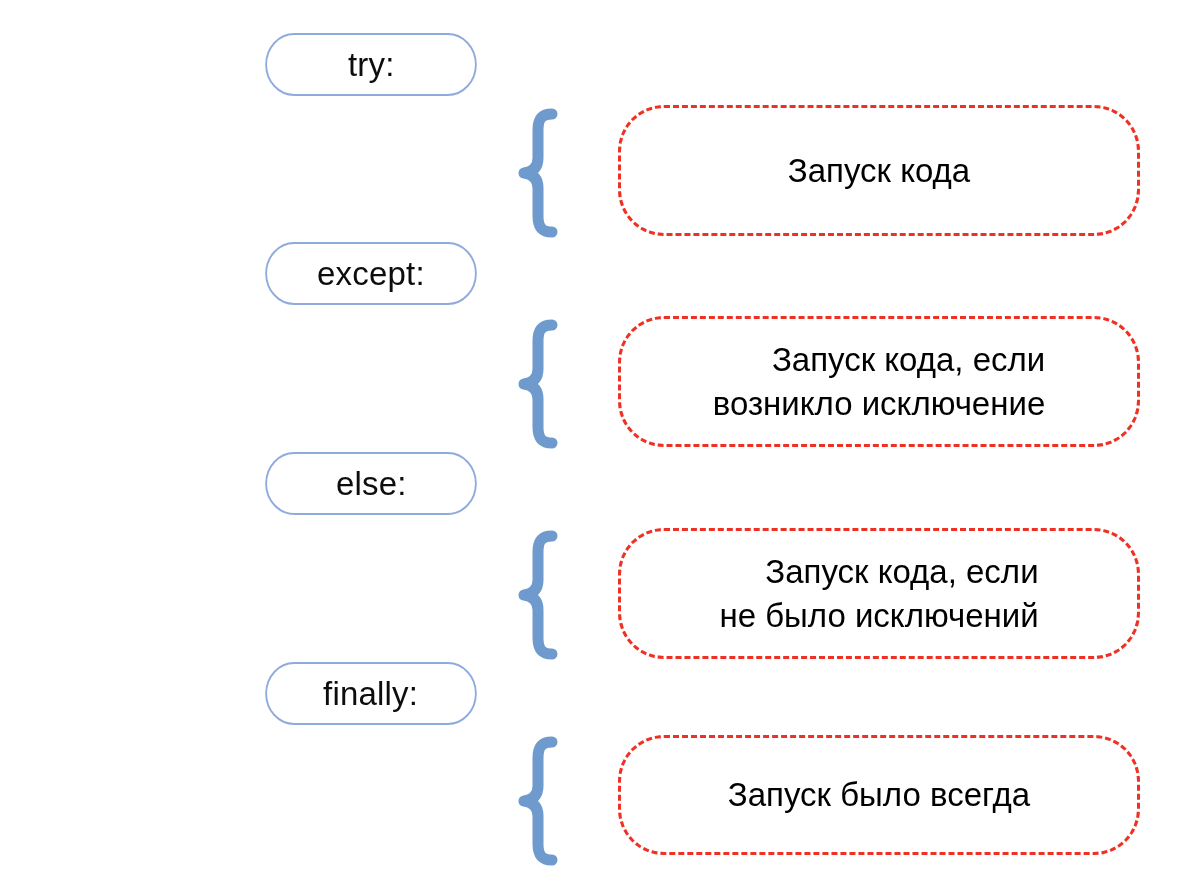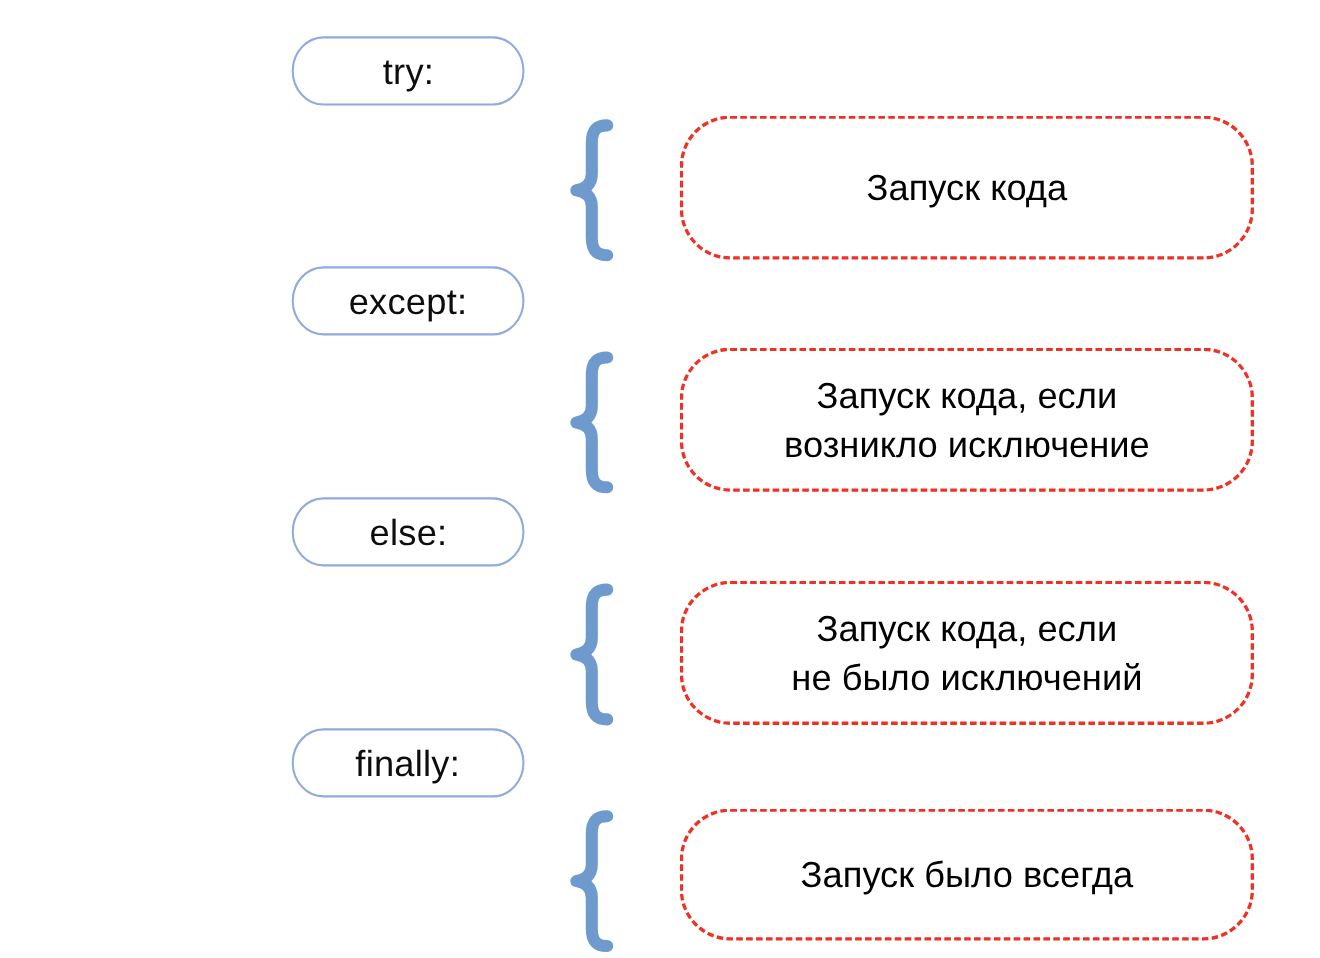--- a/index.html
+++ b/index.html
@@ -60,21 +60,21 @@
   
   .callout {
     position: absolute;
     box-sizing: border-box;
     background: transparent;
     border: 3px dashed #ef3124;
     border-radius: 46px;
     display: flex;
     align-items: center;
     justify-content: center;
-    text-align: center;
+    text-align: right;
     color: #000000;
     font-family: "Liberation Sans", "DejaVu Sans", sans-serif;
     font-size: 33px;
     font-weight: 400;
     line-height: 1.32;
     padding: 6px 26px;
   }
   .callout .callout-text {
     display: block;
     white-space: pre-line;

